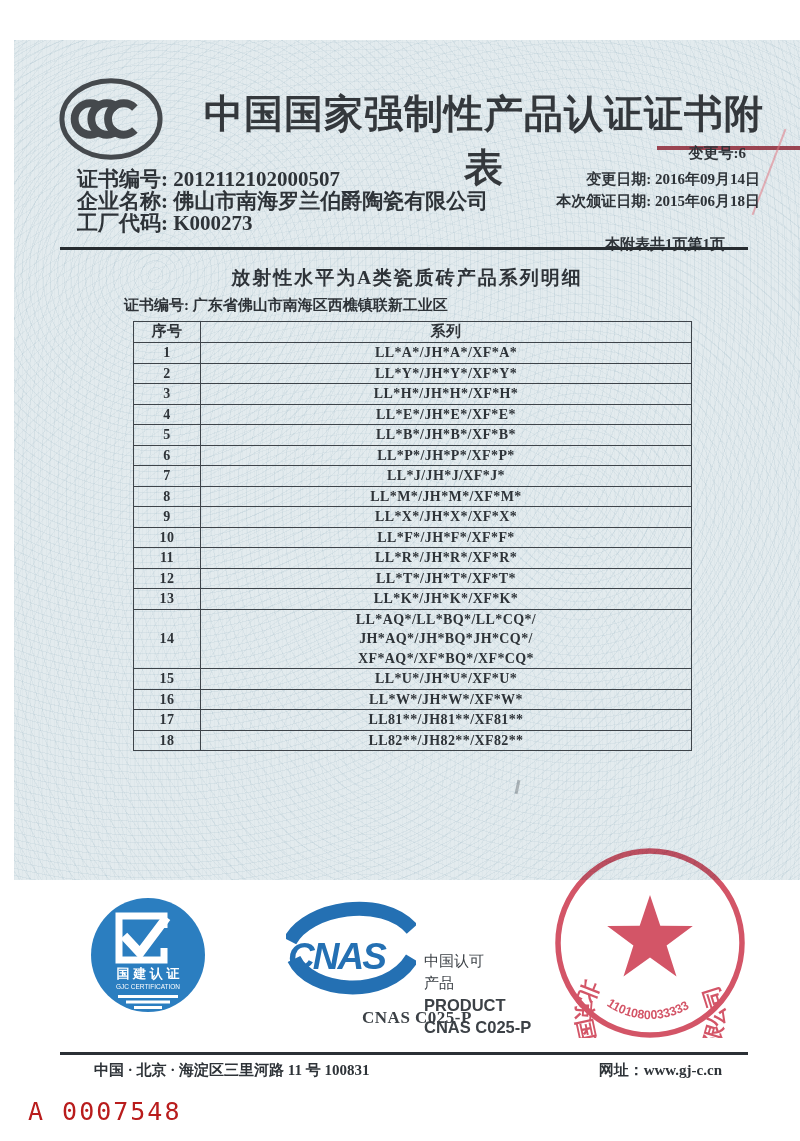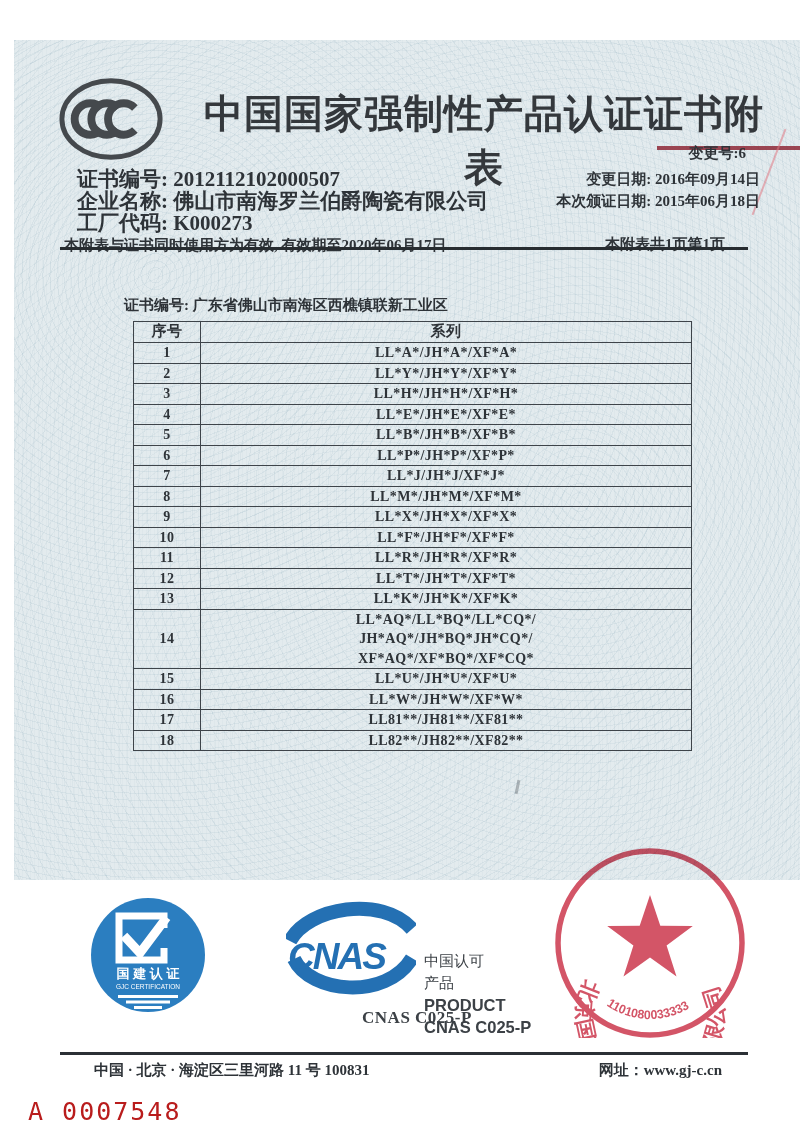--- a/index.html
+++ b/index.html
@@ -78,30 +78,30 @@
   <div class="abs scan-diag"></div>
   <div class="abs scan-mark"></div>
 
   <div class="abs change-no">变更号:6</div>
 
   <div class="abs info-left">
     <div><span>证书编号:</span> <span>2012112102000507</span></div>
     <div><span>企业名称:</span> <span>佛山市南海罗兰伯爵陶瓷有限公司</span></div>
     <div><span>工厂代码:</span> <span>K000273</span></div>
   </div>
-  <div class="abs validity">本附表与证书同时使用方为有效, 有效期至2020年06月17日.</div>
 
   <div class="abs info-right">
     <div><span>变更日期:</span> <span>2016年09月14日</span></div>
     <div><span>本次颁证日期:</span> <span>2015年06月18日</span></div>
   </div>
   <div class="abs page-note">本附表共1页第1页</div>
 
   <div class="abs divider"></div>
 
+  <div class="abs section-title">放射性水平为A类瓷质砖产品系列明细</div>
   <div class="abs location"><span>证书编号:</span> <span>广东省佛山市南海区西樵镇联新工业区</span></div>
 
   <table class="series-table">
     <thead>
       <tr>
         <th class="col-no">序号</th>
         <th>系列</th>
       </tr>
     </thead>
     <tbody>

